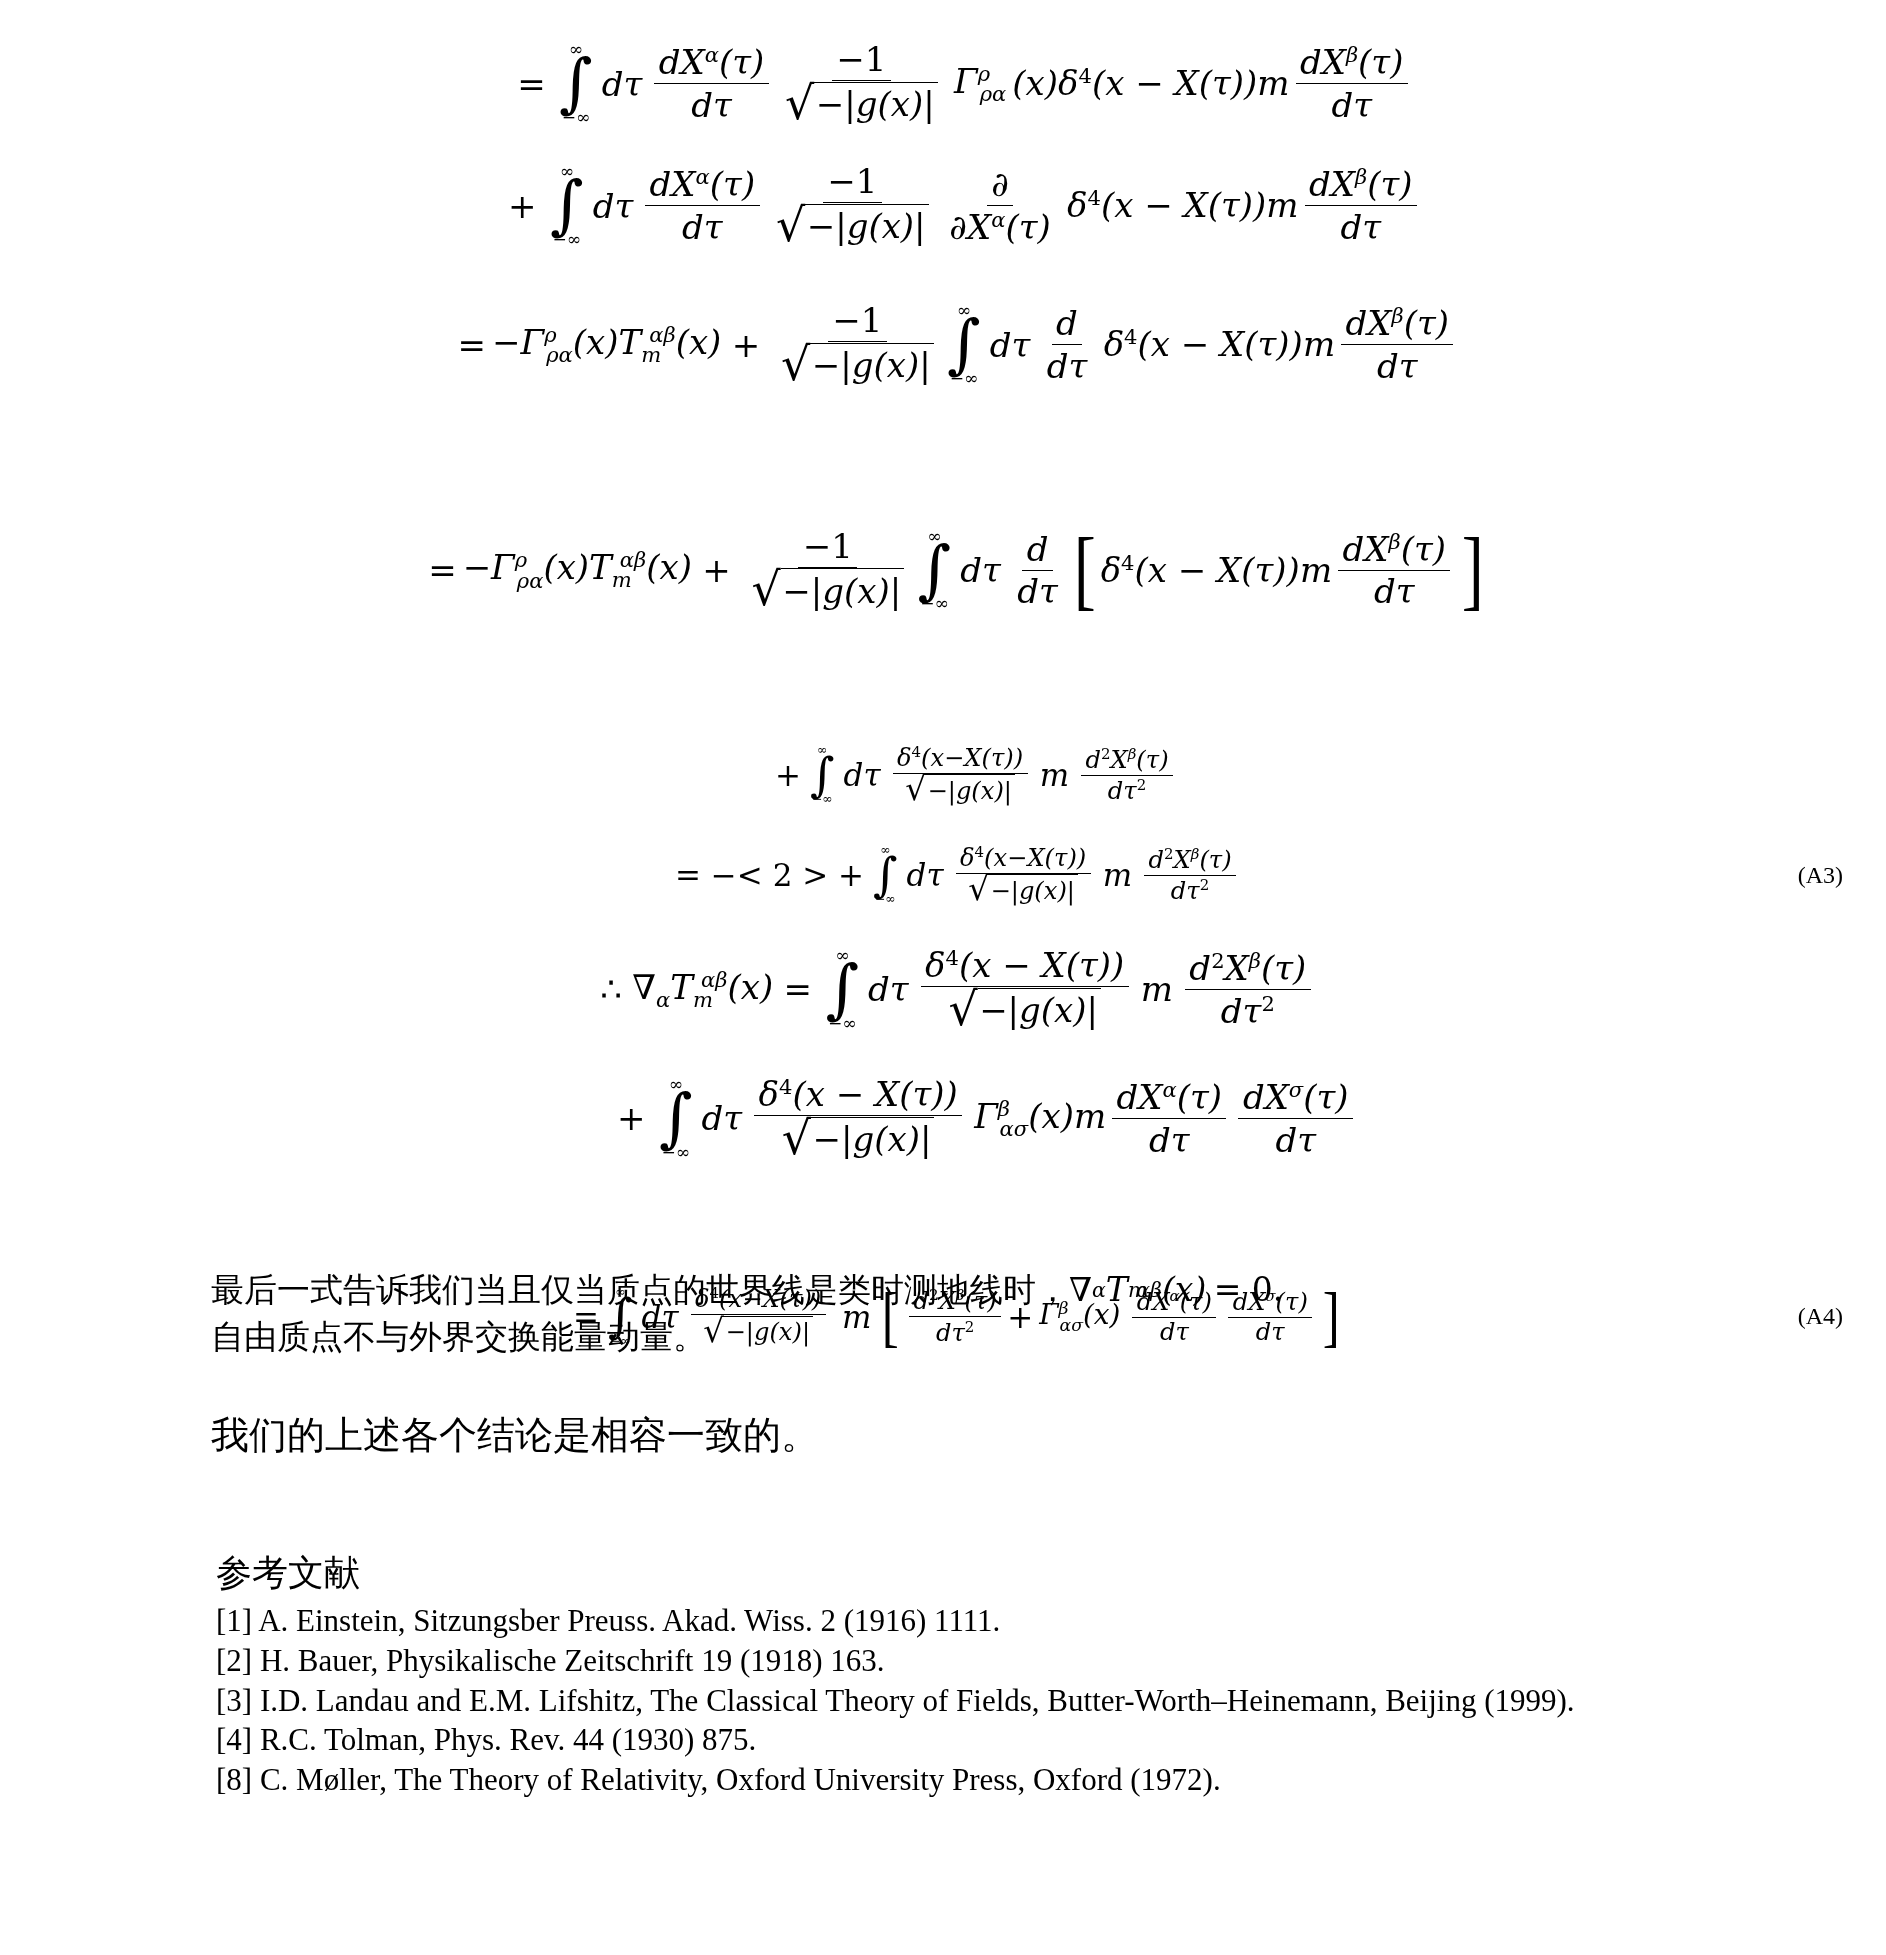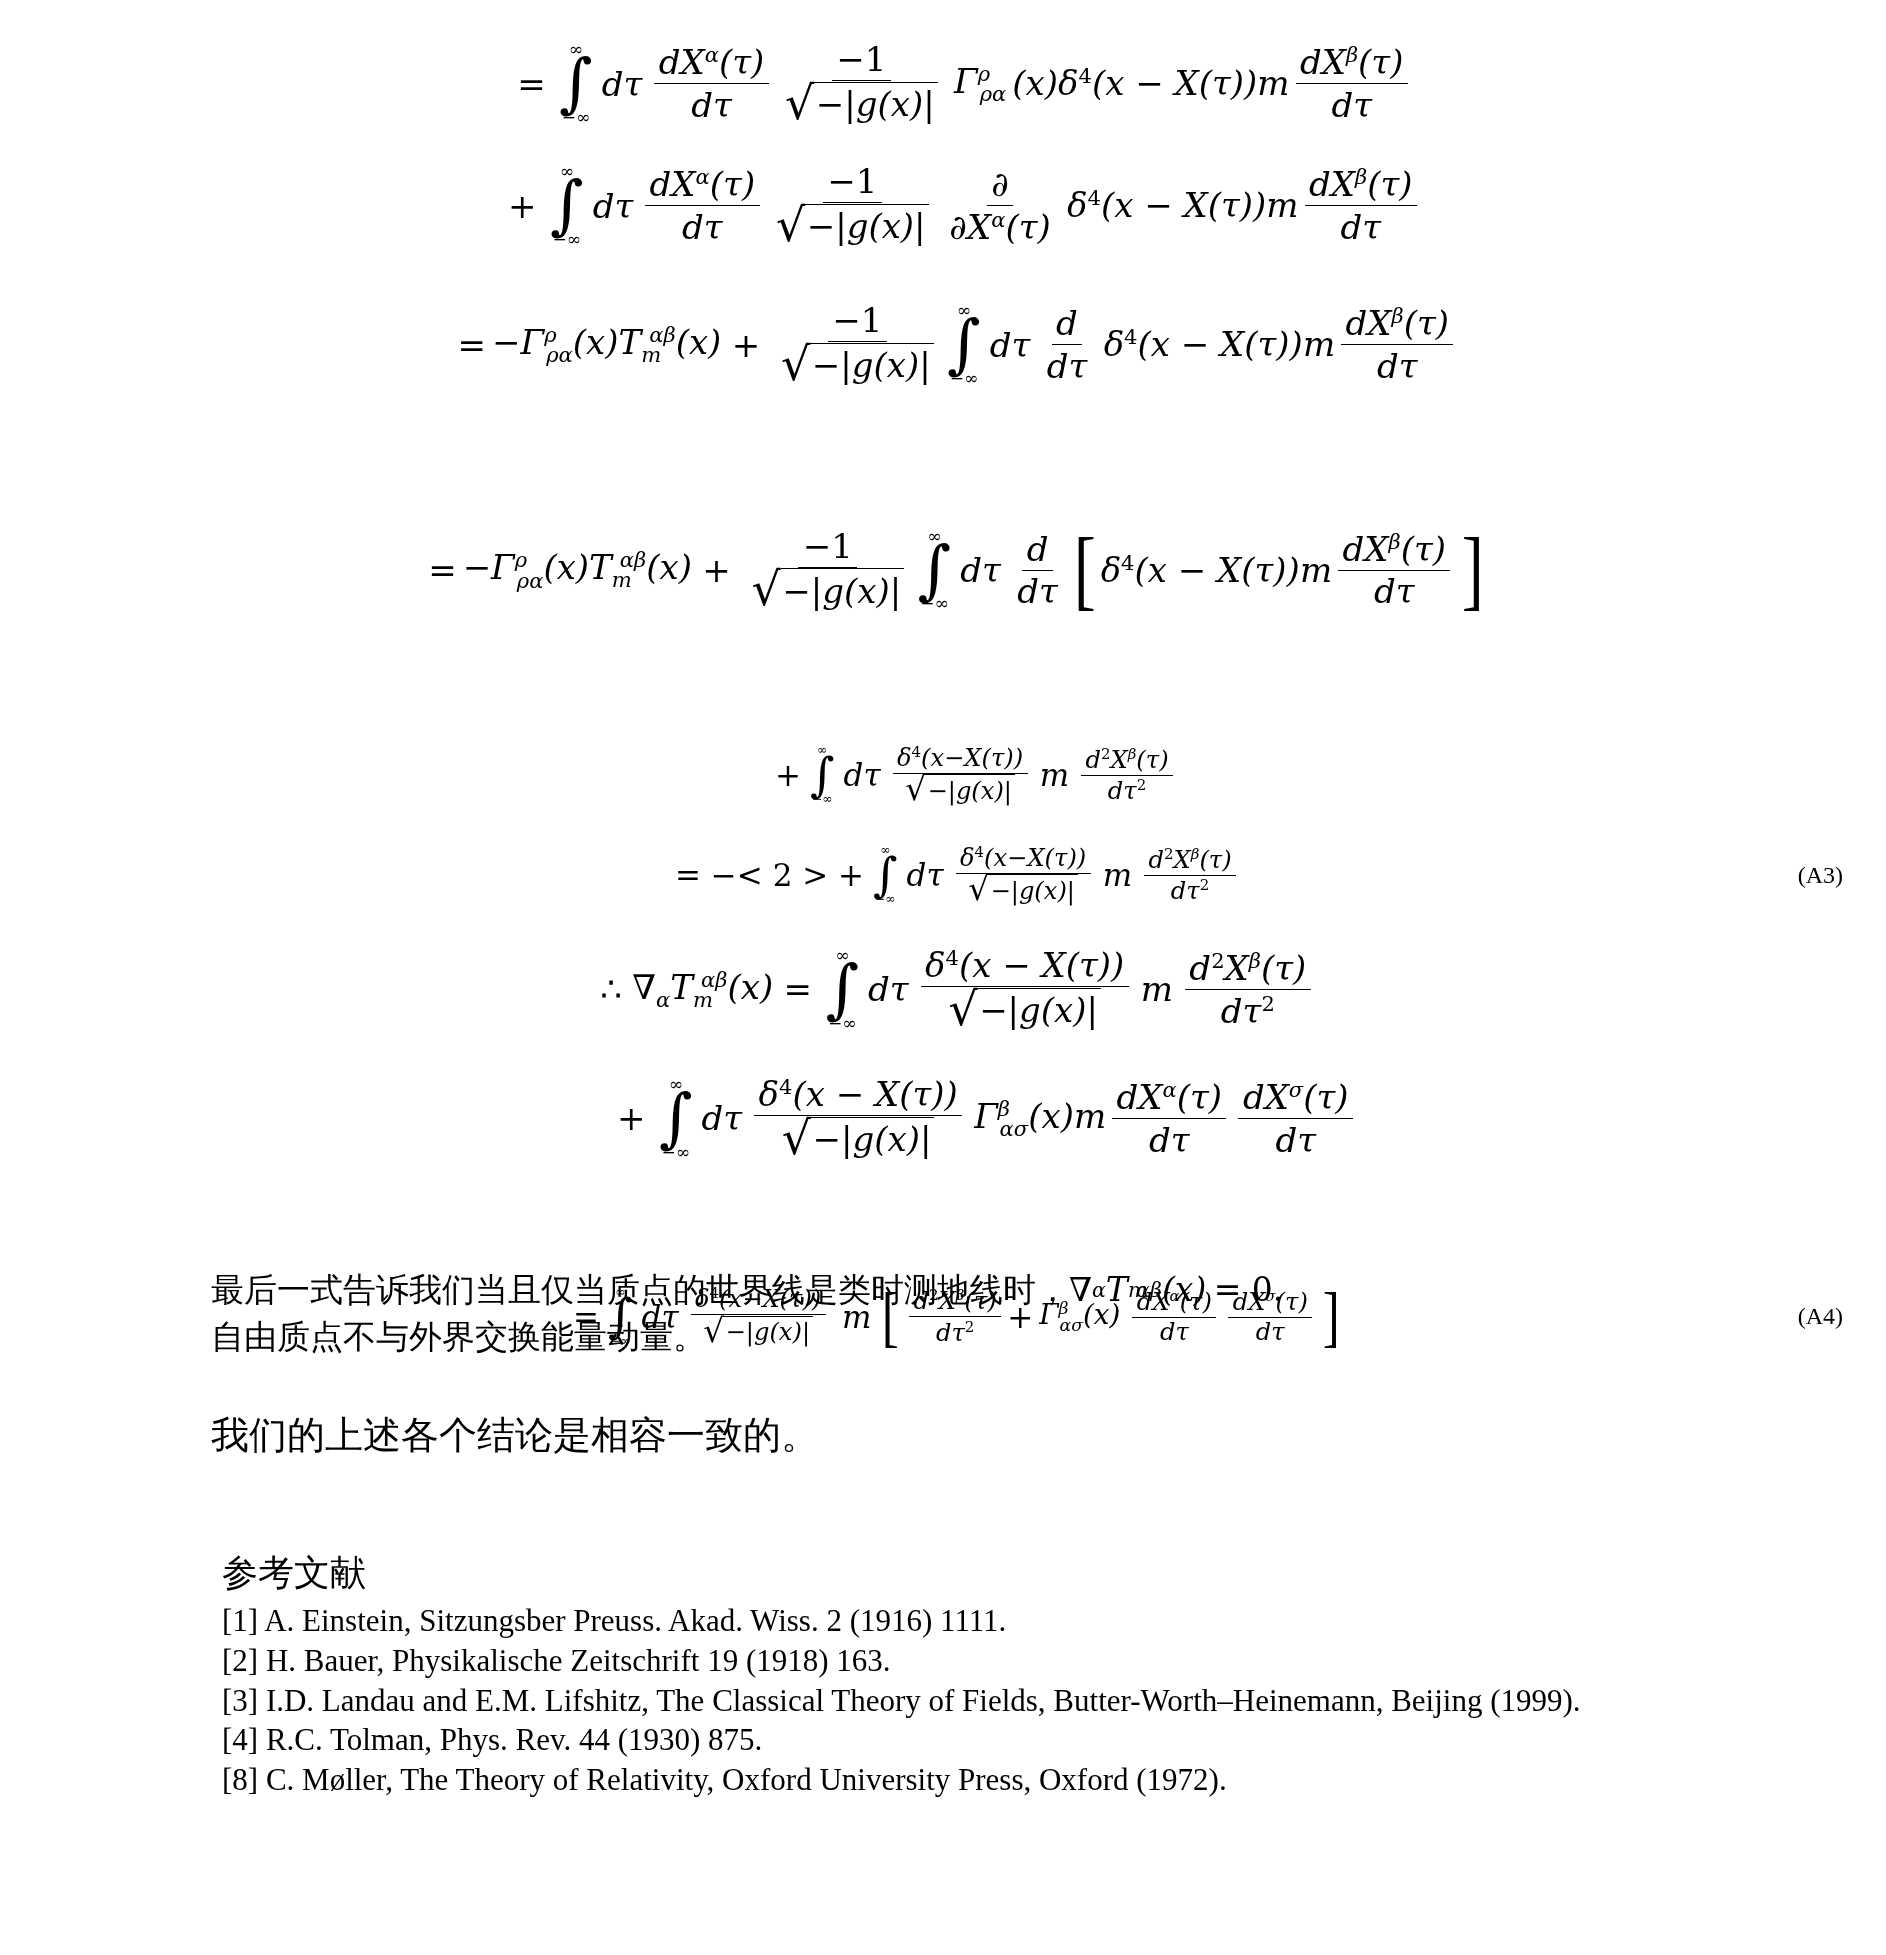--- a/index.html
+++ b/index.html
@@ -486,21 +486,21 @@
       <span class="cn">自由质点不与外界交换能量动量。</span>
     </div>
   </div>
 
   <div style="position:absolute; left:211px; top:1409px; width:1480px;">
     <div class="para" style="font-size:38px;">
       <span class="cn">我们的上述各个结论是相容一致的。</span>
     </div>
   </div>
 
-  <div style="position:absolute; left:222px; top:1550px; width:1487px;">
+  <div style="position:absolute; left:216px; top:1550px; width:1487px;">
     <div class="refs-title cn">参考文献</div>
     <div class="ref-item" style="margin-top:4.4px;">[1] A. Einstein, Sitzungsber Preuss. Akad. Wiss. 2 (1916) 1111.</div>
     <div class="ref-item">[2] H. Bauer, Physikalische Zeitschrift 19 (1918) 163.</div>
     <div class="ref-item">[3] I.D. Landau and E.M. Lifshitz, The Classical Theory of Fields, Butter-Worth–Heinemann, Beijing (1999).</div>
     <div class="ref-item">[4] R.C. Tolman, Phys. Rev. 44 (1930) 875.</div>
     <div class="ref-item">[8] C. Møller, The Theory of Relativity, Oxford University Press, Oxford (1972).</div>
   </div>
 
 </div>
 

